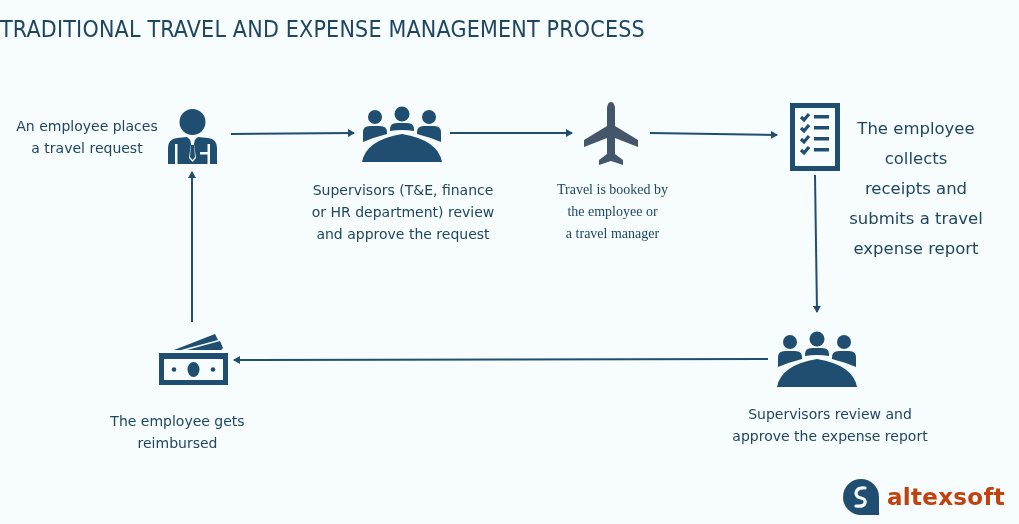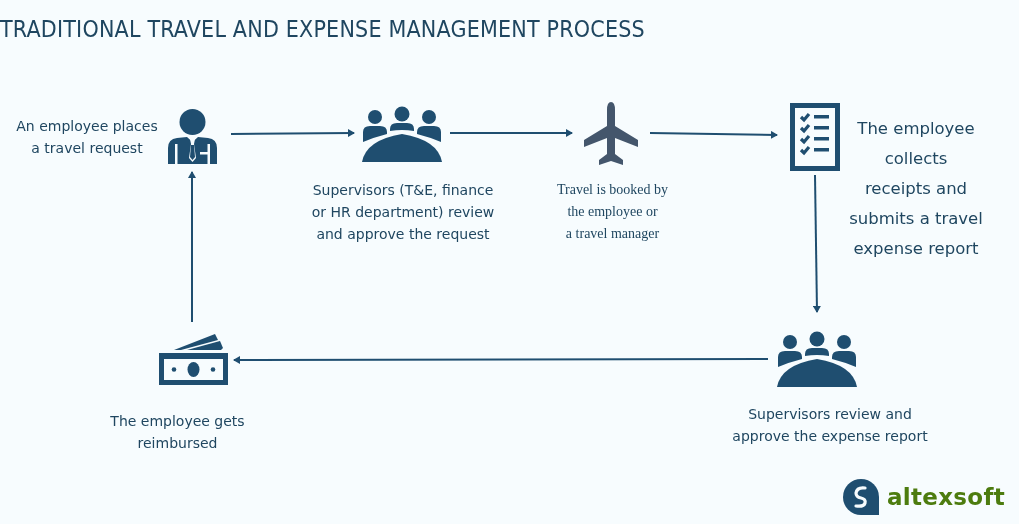--- a/index.html
+++ b/index.html
@@ -30,21 +30,21 @@
     .icon { position: absolute; }
     svg.arrows { position: absolute; left: 0; top: 0; }
     .logo {
       position: absolute; left: 842px; top: 478px;
       display: flex; align-items: center;
     }
     .logo-text {
       font-family: "DejaVu Sans", sans-serif;
       font-weight: bold;
       font-size: 23px;
-      color: #4d7c0f;
+      color: #c2410c;
       margin-left: 7px;
       letter-spacing: 0.3px;
     }
   </style>
 </head>
 <body>
 
 <div class="title">TRADITIONAL TRAVEL AND EXPENSE MANAGEMENT PROCESS</div>
 
 <svg class="arrows" width="1019" height="524">

